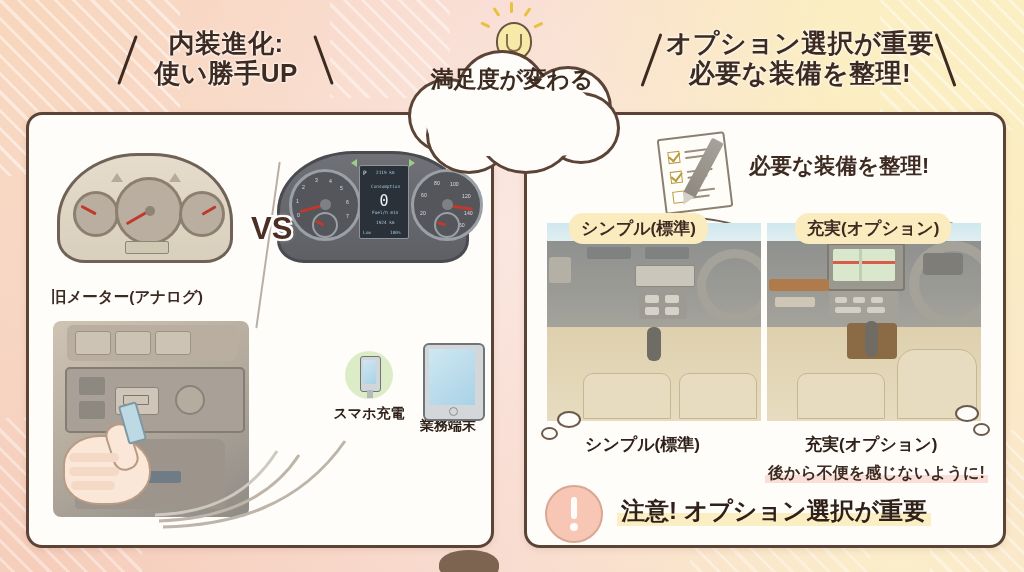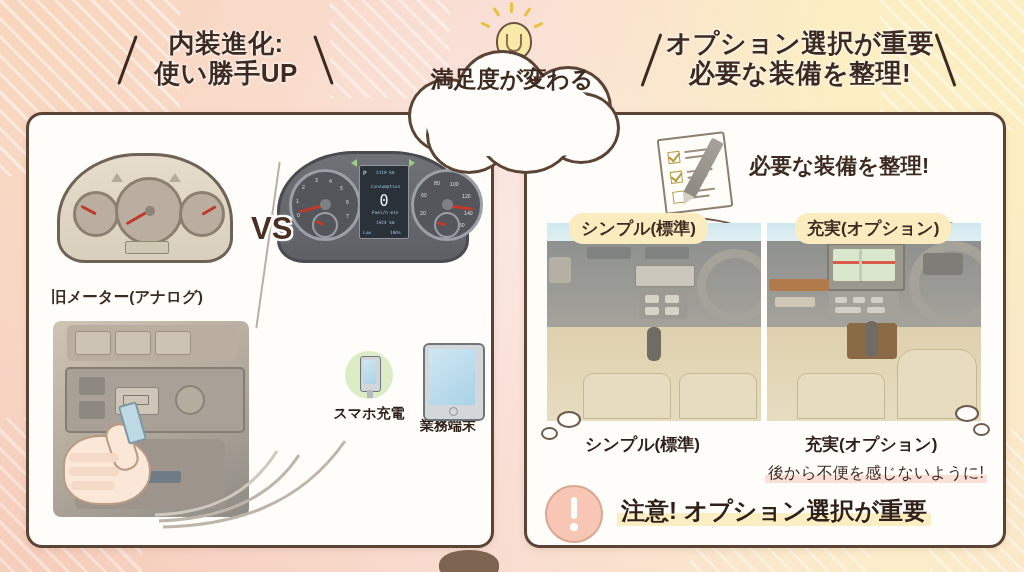--- a/index.html
+++ b/index.html
@@ -146,21 +146,21 @@
   .car-dash{position:absolute;left:0;top:18px;width:100%;height:96px;
     background:linear-gradient(#8f918f,#a6a49c);}
   .car-seatarea{position:absolute;left:0;top:104px;width:100%;height:94px;
     background:linear-gradient(#ded0ad,#e7dcc0);}
   .cpart{position:absolute;}
   .bubble-tail{position:absolute;border:2.5px solid #6b5a4b;border-radius:50%;background:#fffdfa;}
 
   .car-cap{position:absolute;top:318px;color:#2f2119;font-weight:bold;font-size:17px;white-space:nowrap;}
   #cap-simple{left:58px;}
   #cap-full{left:278px;}
-  #sub-full{position:absolute;left:238px;top:348px;font-size:16px;font-weight:normal;color:#3d2b22;
+  #sub-full{position:absolute;left:238px;top:348px;font-size:16px;font-weight:bold;color:#3d2b22;
     background:linear-gradient(transparent 56%, #fadfd8 56%, #fadfd8 96%, transparent 96%);
     padding:0 3px;white-space:nowrap;}
 
   #warn{position:absolute;left:18px;top:370px;width:440px;height:58px;}
   #warn-icon{position:absolute;left:0;top:0;width:54px;height:54px;border-radius:50%;
     background:#f7c6b4;border:2.5px solid #d9a893;}
   #warn-bang{position:absolute;left:24px;top:10px;width:6px;height:22px;background:#fffdfa;border-radius:3px;}
   #warn-dot{position:absolute;left:23px;top:36px;width:8px;height:8px;background:#fffdfa;border-radius:50%;}
   #warn-text{position:absolute;left:72px;top:10px;font-size:24px;font-weight:bold;color:#2f2119;
     background:linear-gradient(transparent 56%, #fbeec2 56%, #fbeec2 96%, transparent 96%);

